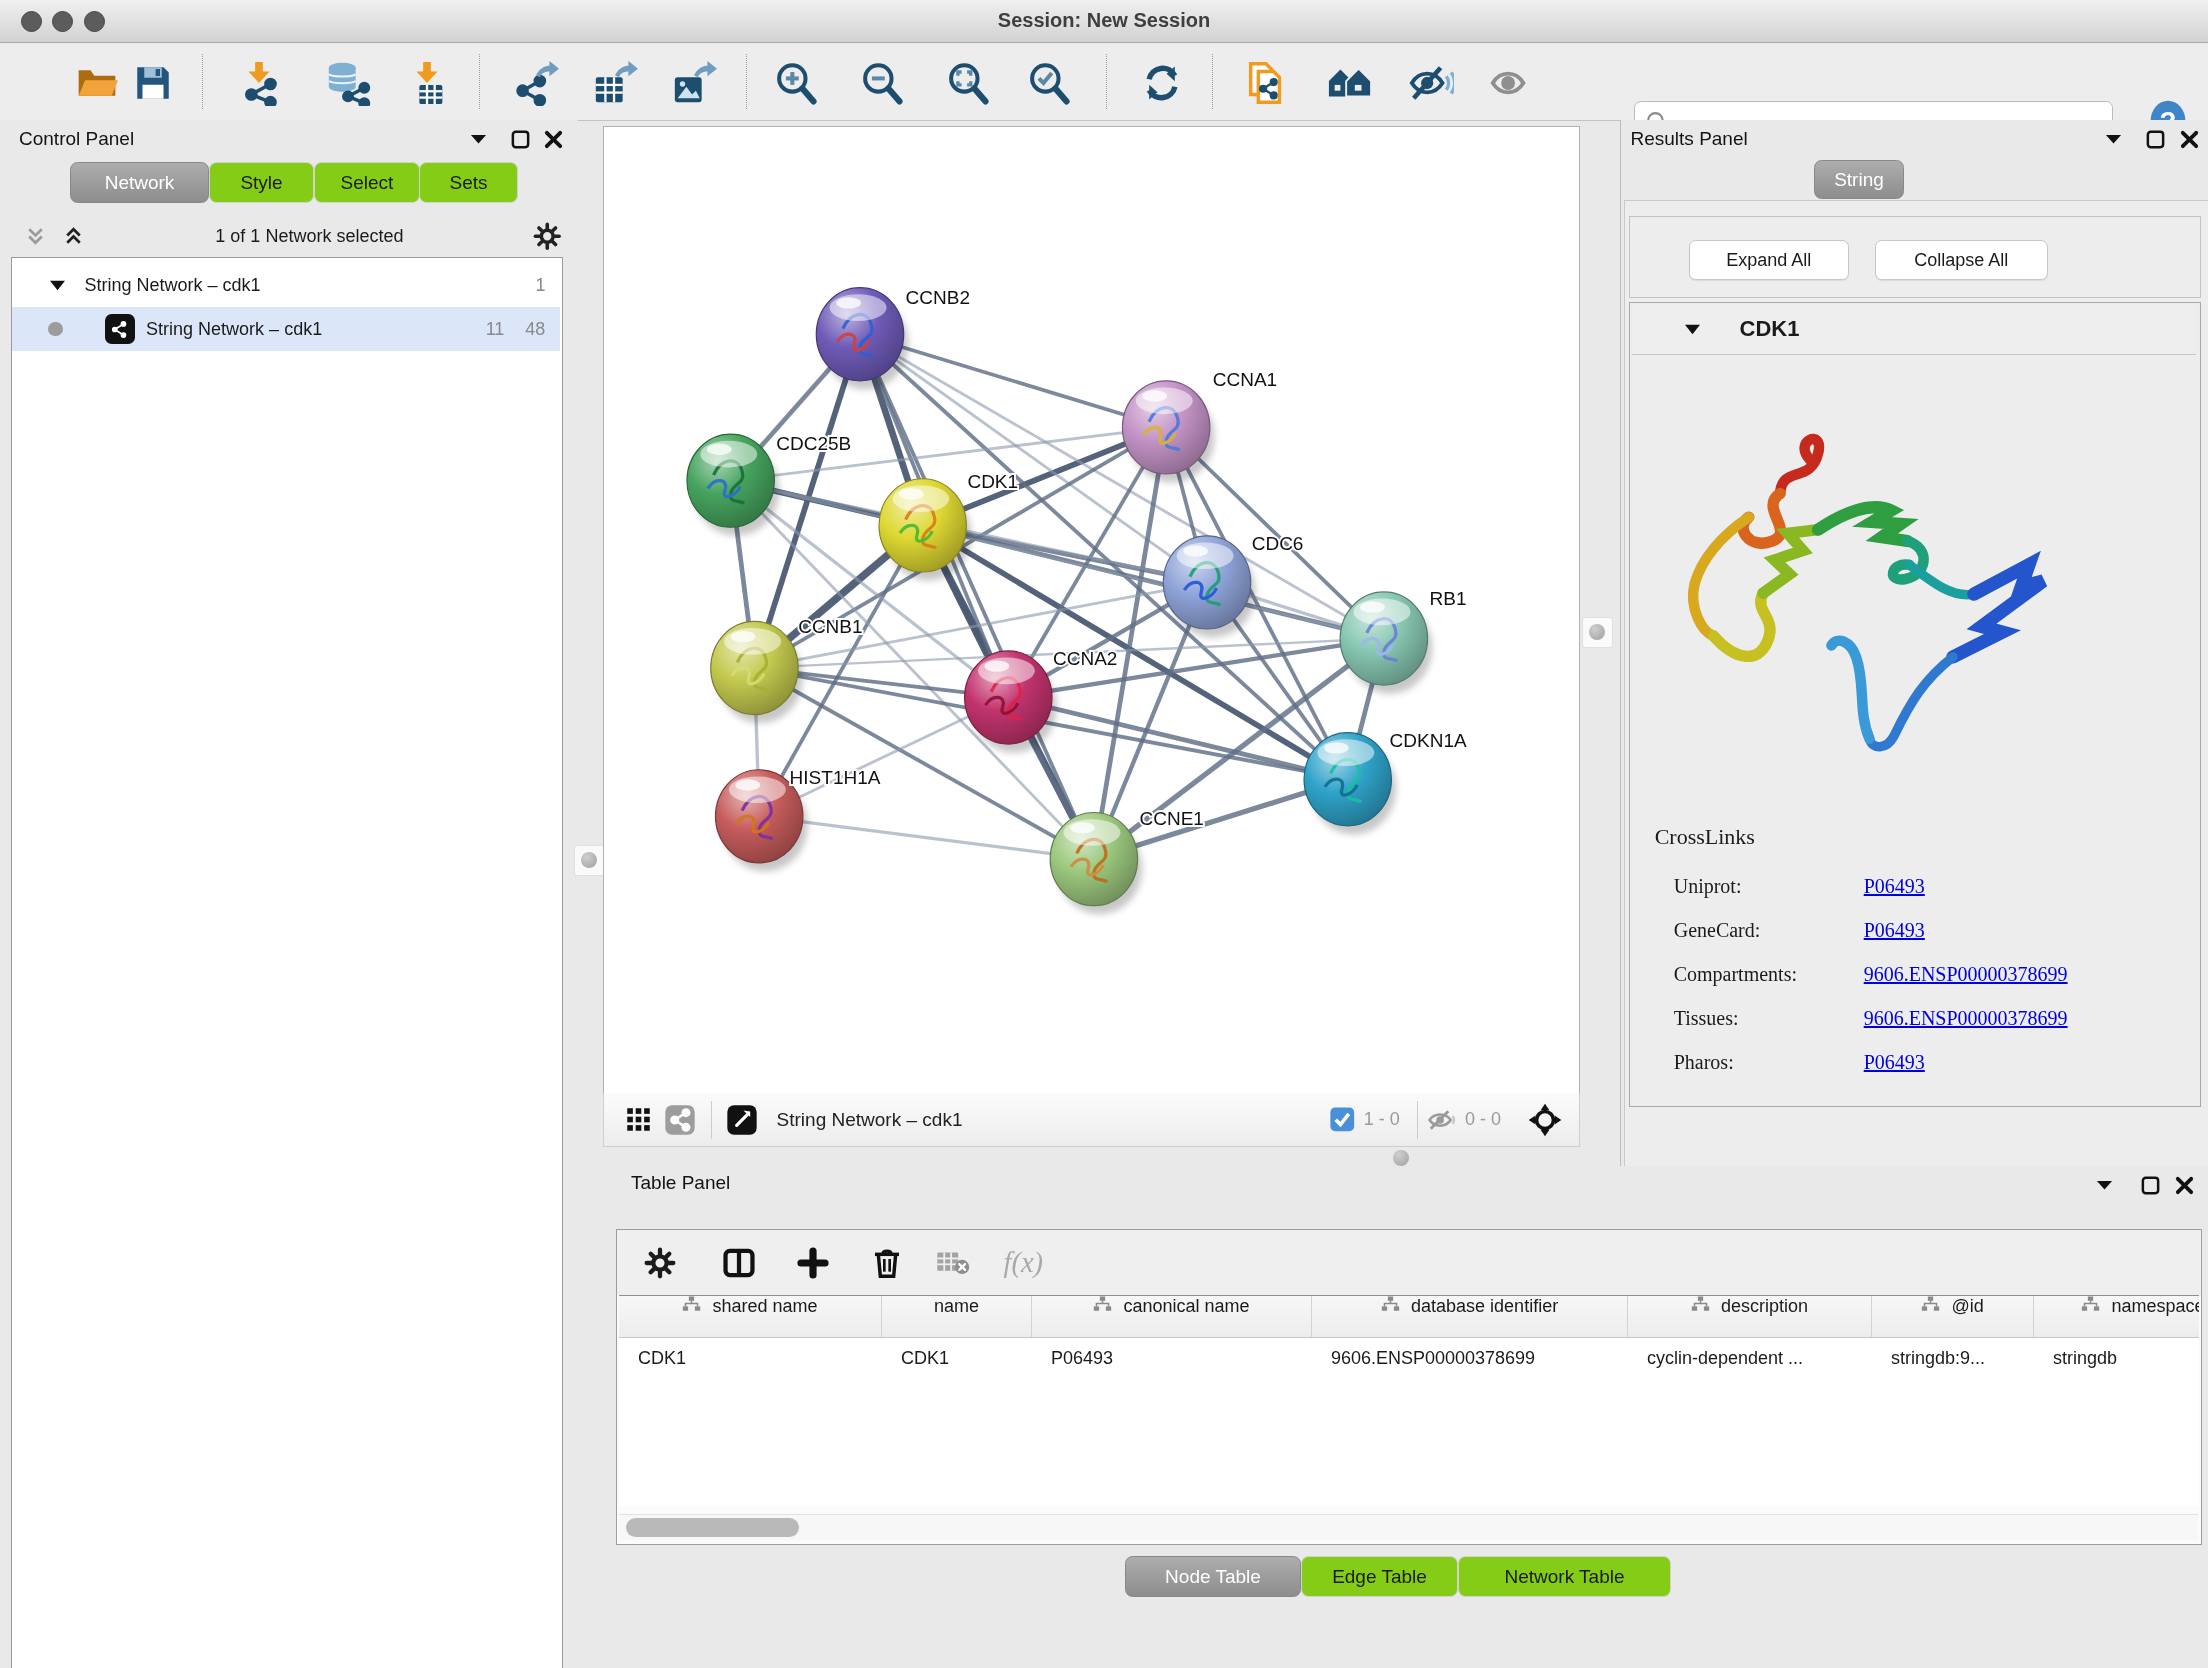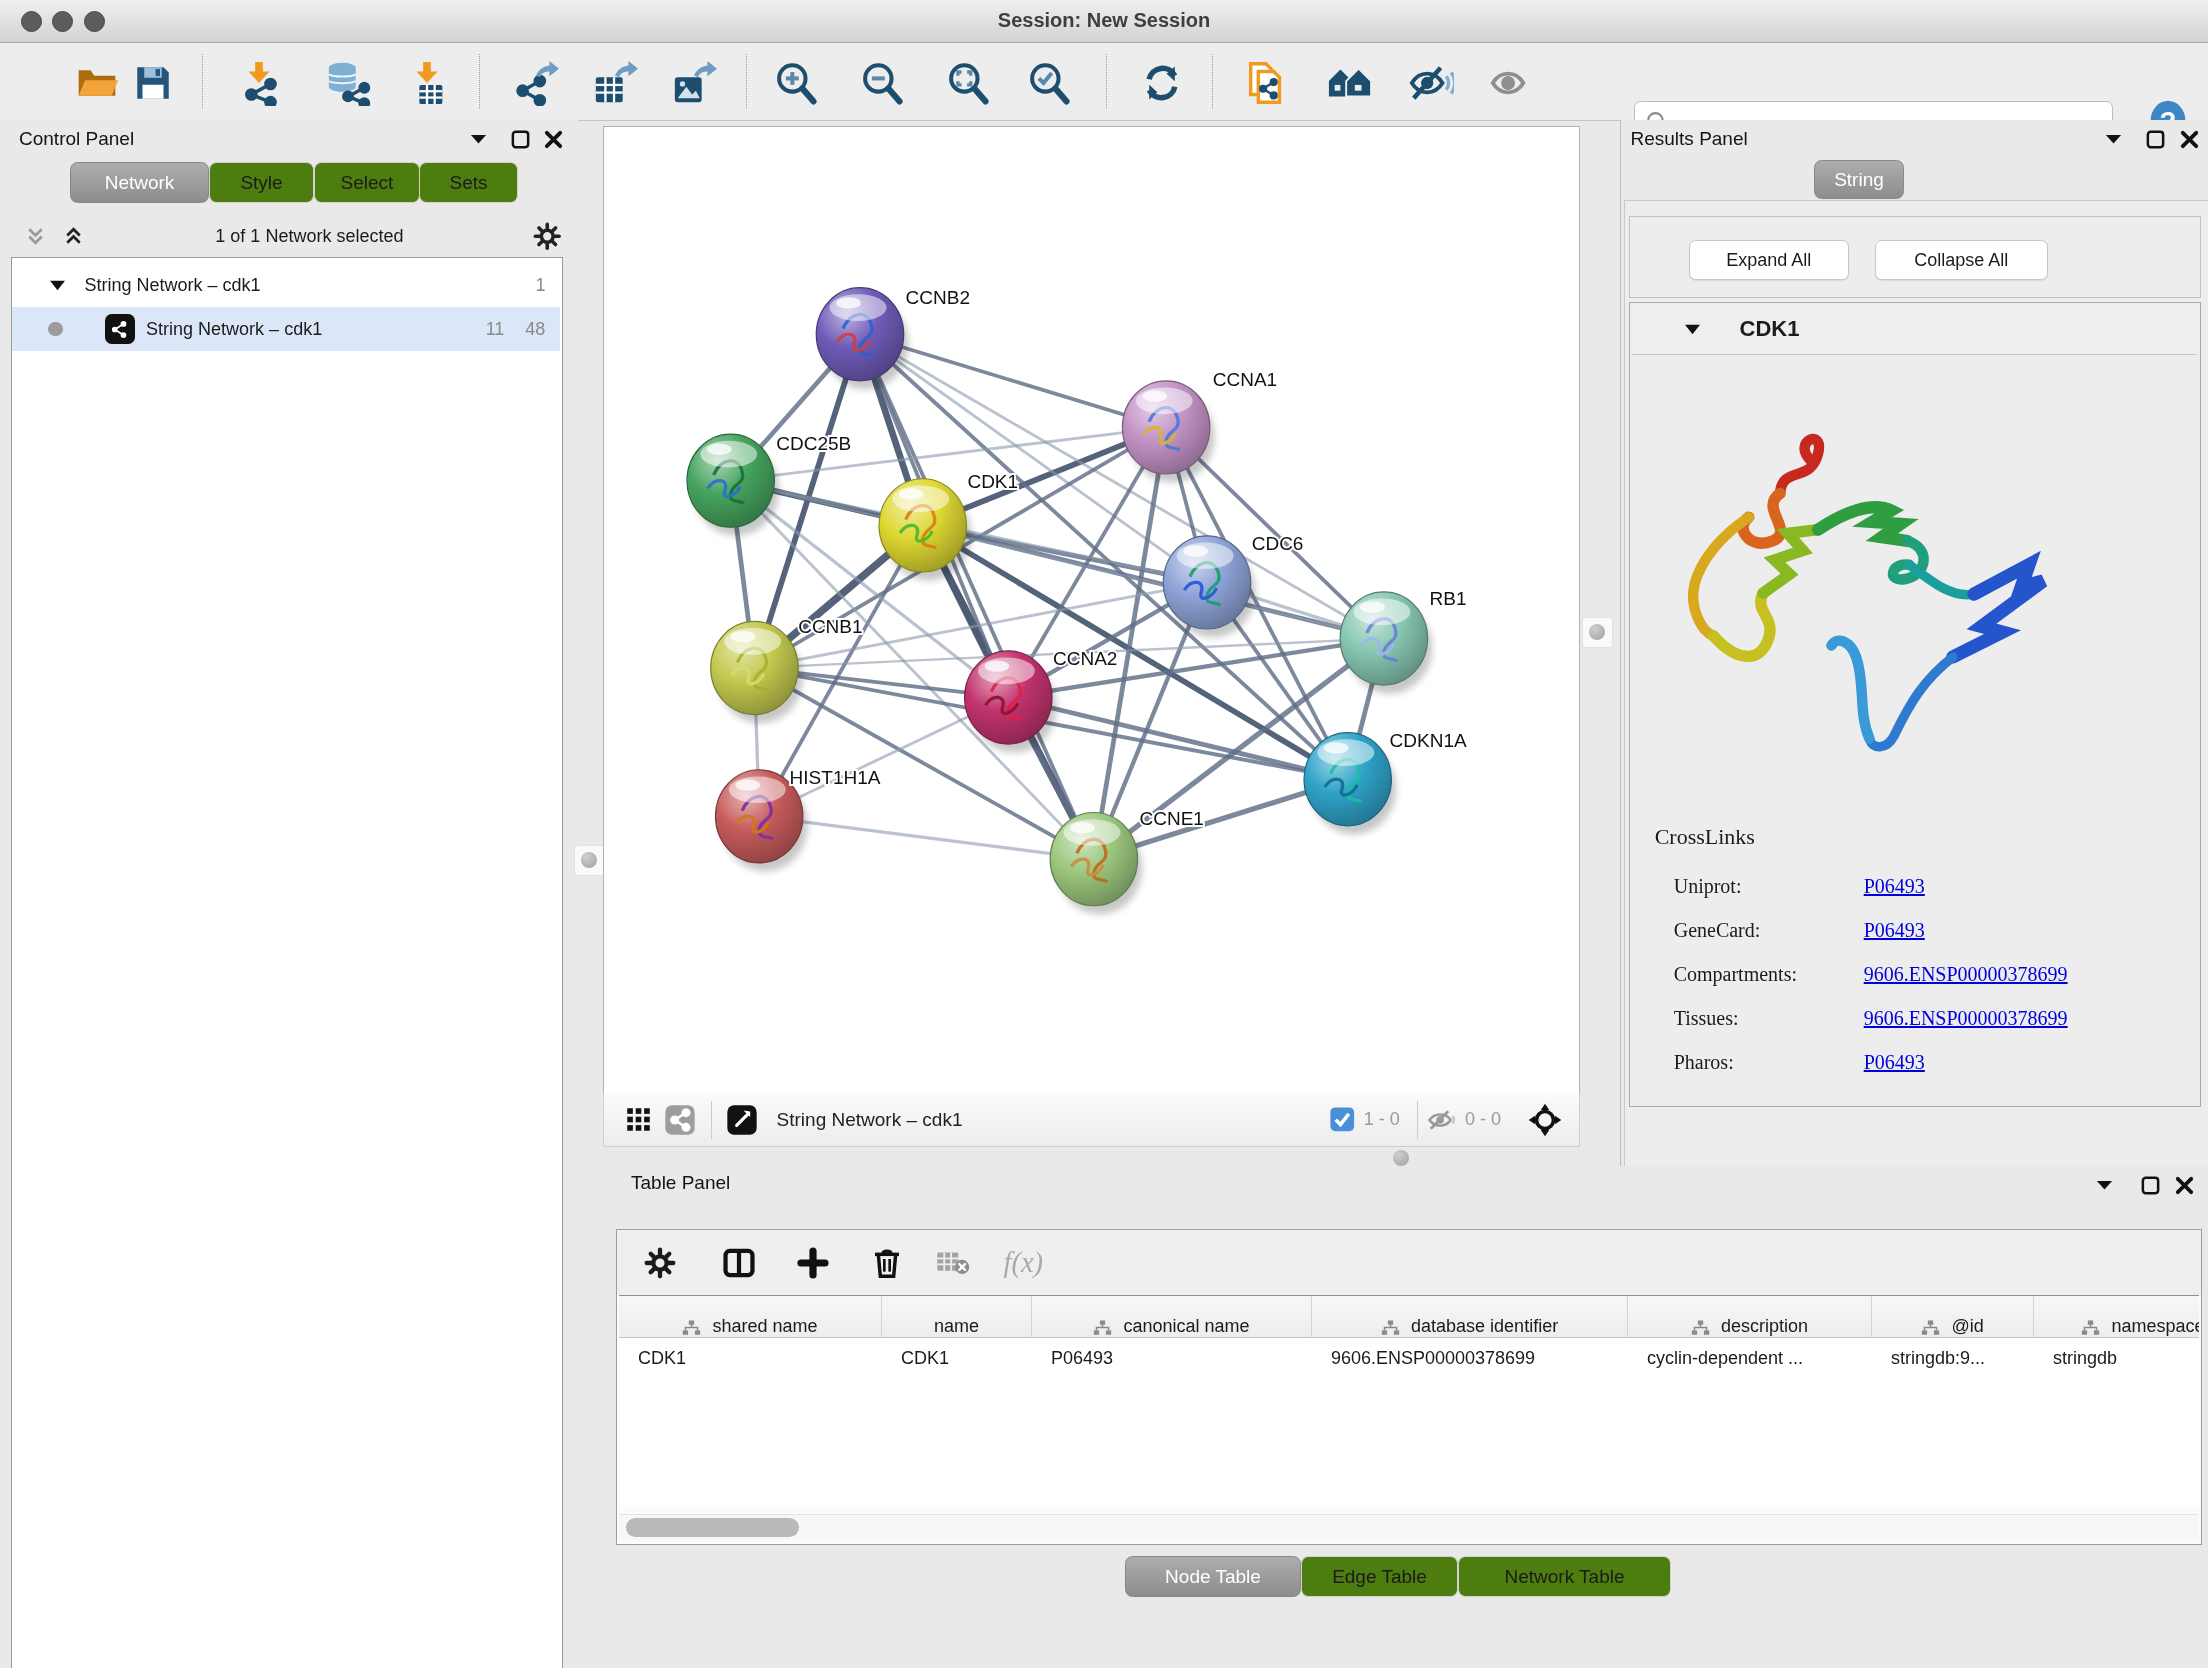--- a/index.html
+++ b/index.html
@@ -23,21 +23,21 @@
   .tbsep{position:absolute;top:11.4px;width:0;height:55px;border-left:1.9px dotted #9d9d9d;}
   .searchbox{position:absolute;left:1634px;top:58px;width:479px;height:42px;background:#fff;
      border:1.9px solid #bcbcbc;border-radius:6.7px;display:flex;align-items:center;padding:0 9.5px;box-sizing:border-box;}
   .searchbox input{border:none;outline:none;font-size:18px;flex:1;background:transparent;
      font-family:"Liberation Sans",sans-serif;}
   .helpbtn{position:absolute;left:2146px;top:56px;width:44px;height:44px;}
 
   
   .panel-title{font-size:19px;color:#141414;}
   .pwin-ic{position:absolute;top:0;width:32px;height:27px;display:flex;align-items:center;justify-content:center;}
-  .tab{height:41px;border:1px solid #d2d2d2;background:#4d7c0f;display:flex;align-items:center;
+  .tab{height:41px;border:1px solid #d2d2d2;background:#84cc16;display:flex;align-items:center;
      justify-content:center;font-size:19px;border-radius:7.6px;box-sizing:border-box;color:#1b1b1b;}
   .tab.sel{background:linear-gradient(#adadad,#8d8d8d);border-color:#888;color:#fff;}
 
   
   .cp{left:0;top:120px;width:578px;height:1497px;background:#e9e9e9;}
   .cp-tabs .tab{position:absolute;top:0;}
   .cp-sub{position:absolute;left:23px;top:95px;width:538px;height:42px;display:flex;align-items:center;}
   .cp-sub .txt{flex:1;text-align:center;font-size:18px;}
   .treebox{position:absolute;left:11.4px;top:137px;width:552px;height:1413px;background:#fff;
      border:1.9px solid #9b9b9b;box-sizing:border-box;}
@@ -86,21 +86,21 @@
   
   .tp{left:578px;top:1166px;width:1630px;height:451px;background:#e9e9e9;}
   .tp-box{position:absolute;left:38px;top:63px;width:1586px;height:316px;background:#fbfbfb;
      border:1.9px solid #9e9e9e;box-sizing:border-box;}
   .tp-toolbar{position:absolute;left:0;top:0;width:100%;height:65px;background:#efefef;display:flex;align-items:center;}
   .tp-ic{width:51px;height:51px;display:flex;align-items:center;justify-content:center;margin-left:17px;}
   .fx{font-family:"Liberation Serif",serif;font-style:italic;font-size:28.5px;color:#a9a9a9;margin-left:25px;}
   .tbl{position:absolute;left:1.9px;top:65px;right:1.9px;bottom:38px;overflow:hidden;background:#fff;}
   .thead{display:flex;height:41px;background:linear-gradient(#f7f7f7,#ededed);
      border-top:1.9px solid #8f8f8f;border-bottom:1px solid #c6c6c6;}
-  .th{display:flex;align-items:flex-end;justify-content:center;gap:11.4px;font-size:18px;
+  .th{display:flex;align-items:flex-start;justify-content:center;gap:11.4px;font-size:18px;
      border-right:1px solid #d3d3d3;box-sizing:border-box;flex:none;}
   .trowdata{display:flex;height:40px;align-items:center;}
   .td{padding-left:19px;font-size:18px;box-sizing:border-box;flex:none;white-space:nowrap;overflow:hidden;}
   .tp-hscroll{position:absolute;left:1.9px;bottom:3.8px;width:1579px;height:25px;background:#f7f7f7;border-top:1px solid #e2e2e2;}
   .tp-hthumb{position:absolute;left:7.6px;top:2.9px;width:173px;height:19px;border-radius:9.5px;background:#b9b9b9;}
   .tp-tabs .tab{position:absolute;top:0;}
 
   
   .statusbar{left:0;top:1617px;width:2208px;height:51px;background:linear-gradient(#ececec,#dddddd);
      border-top:1px solid #bdbdbd;}

